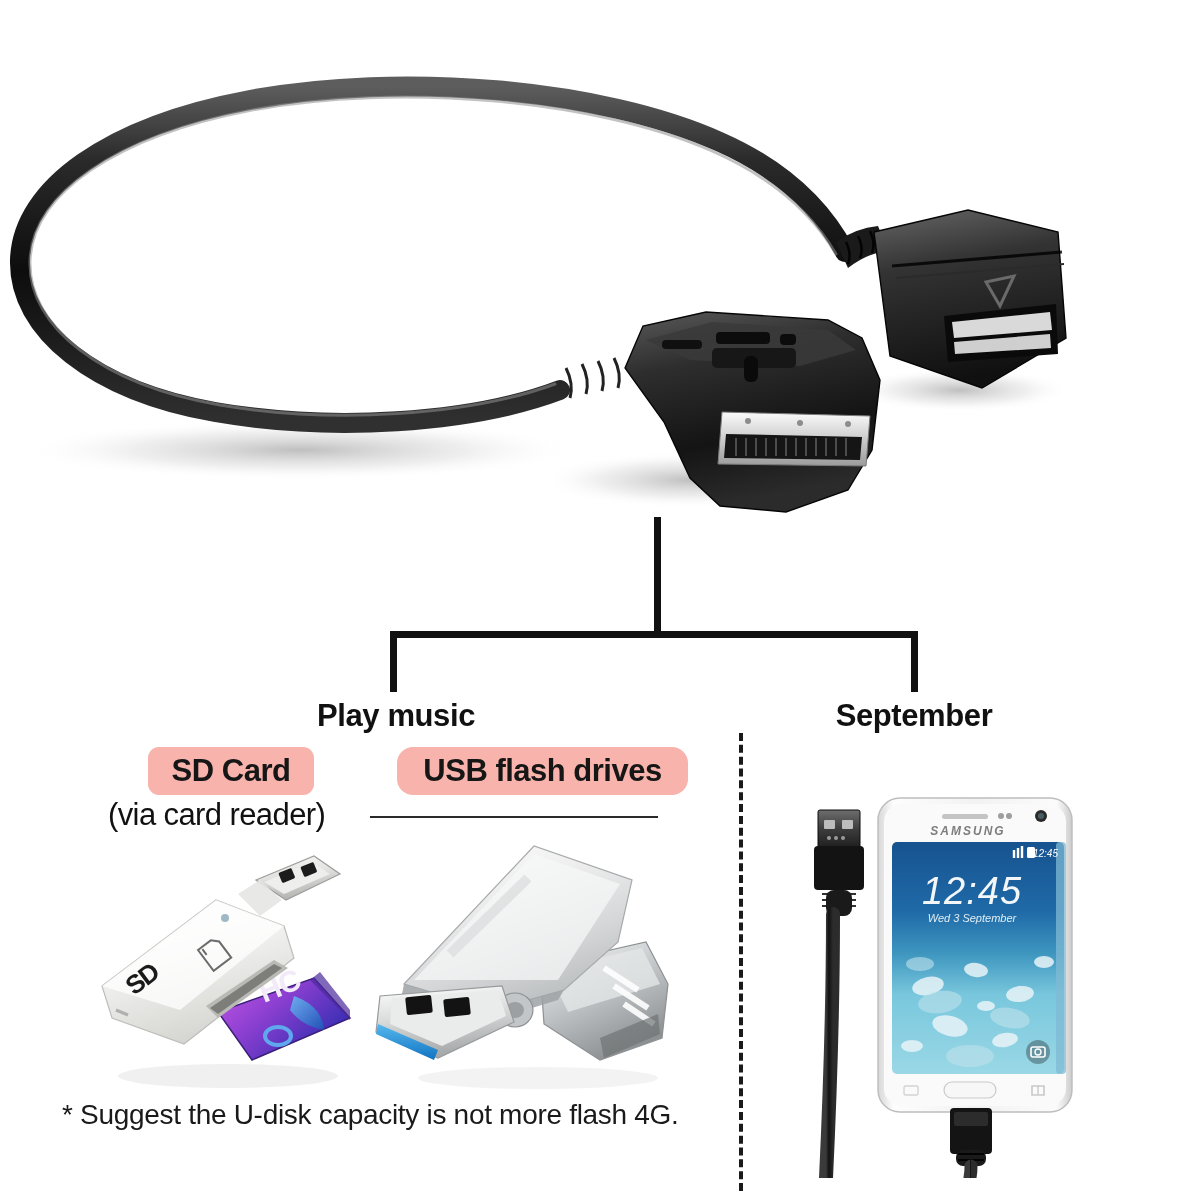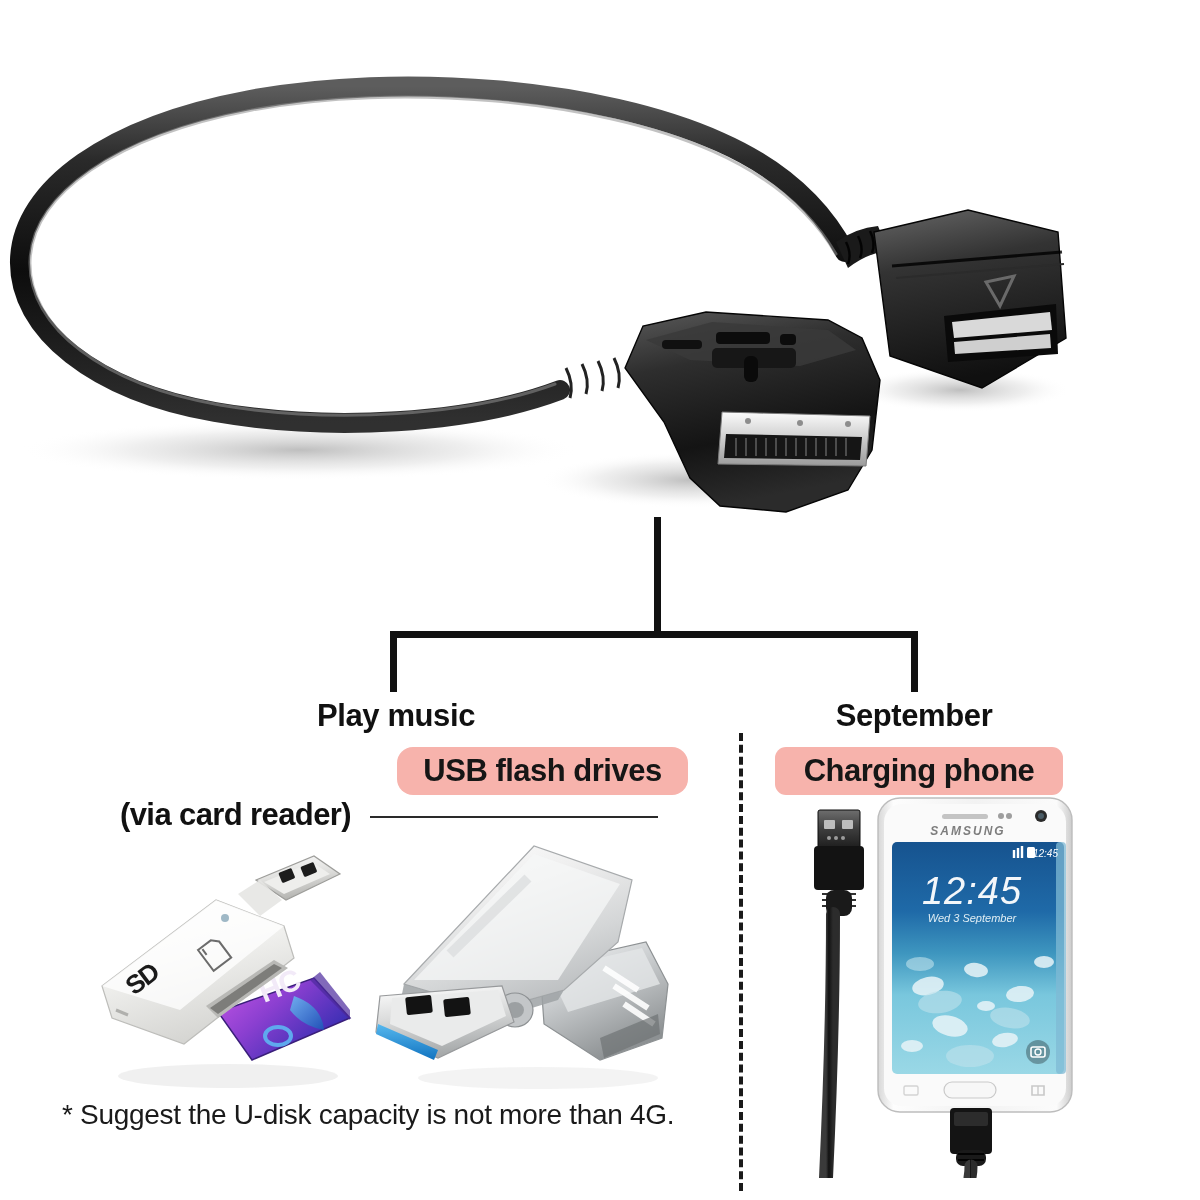--- a/index.html
+++ b/index.html
@@ -72,26 +72,25 @@
   }
   #badge-sd-card       { left: 148px; top: 747px; width: 166px; height: 48px; font-size: 31px; }
   #badge-usb-flash     { left: 397px; top: 747px; width: 291px; height: 48px; font-size: 31px; border-radius: 16px; }
   #badge-charging-phone{ left: 775px; top: 747px; width: 288px; height: 48px; font-size: 31px; }
 
   
   #via-card-reader {
     position: absolute;
     left: 108px; top: 797px;
     font-family: "Liberation Sans", sans-serif;
-    font-weight: bold;
+    font-weight: normal;
     font-size: 31px;
     color: #111111;
     letter-spacing: -0.6px;
     white-space: nowrap;
-    margin-left: 12px;
   }
   #usb-underline {
     position: absolute;
     left: 370px; top: 816px;
     width: 288px; height: 2px;
     background: #2a2a2a;
   }
 
   
   #footnotes {
@@ -249,22 +248,22 @@
   <div class="bracket-line" id="bracket-stem" style="left:654px; top:517px; width:7px; height:120px;"></div>
   <div class="bracket-line" id="bracket-horizontal" style="left:390px; top:631px; width:528px; height:7px;"></div>
   <div class="bracket-line" id="bracket-left-drop" style="left:390px; top:631px; width:7px; height:61px;"></div>
   <div class="bracket-line" id="bracket-right-drop" style="left:911px; top:631px; width:7px; height:61px;"></div>
 
   <div id="divider"></div>
 
   <div class="cat-heading" id="heading-play-music">Play music</div>
   <div class="cat-heading" id="heading-charging">September</div>
 
+  <div class="badge" id="badge-sd-card">SD Card</div>
   <div class="badge" id="badge-usb-flash">USB flash drives</div>
-  <div class="badge" id="badge-charging-phone">Charging phone</div>
 
   <div id="via-card-reader">(via card reader)</div>
   <div id="usb-underline"></div>
 
   <div id="img-card-reader">
     <svg width="268" height="256" viewBox="0 0 268 256" xmlns="http://www.w3.org/2000/svg">
       <defs>
         <linearGradient id="crBody" x1="0" y1="0" x2="0.4" y2="1">
           <stop offset="0%" stop-color="#ffffff"></stop>
           <stop offset="45%" stop-color="#f3f3f1"></stop>
@@ -508,16 +507,16 @@
         <g stroke="#000" stroke-width="2" opacity="0.85">
           <path d="M 158 360 h 26"></path>
             <path d="M 158 366 h 26"></path>
         </g>
         <path d="M 171 372 C 171 380, 170 382, 170 384" stroke="url(#cabG)" stroke-width="13" fill="none" stroke-linecap="round"></path>
       </g>
     </svg>
   </div>
 
   <div id="footnotes">
-    <div>* Suggest the U-disk capacity is not more than 4G.</div>
+    <div>* Suggest the U-disk capacity is not more flash 4G.</div>
   </div>
 
 </div>
 
 </body></html>

